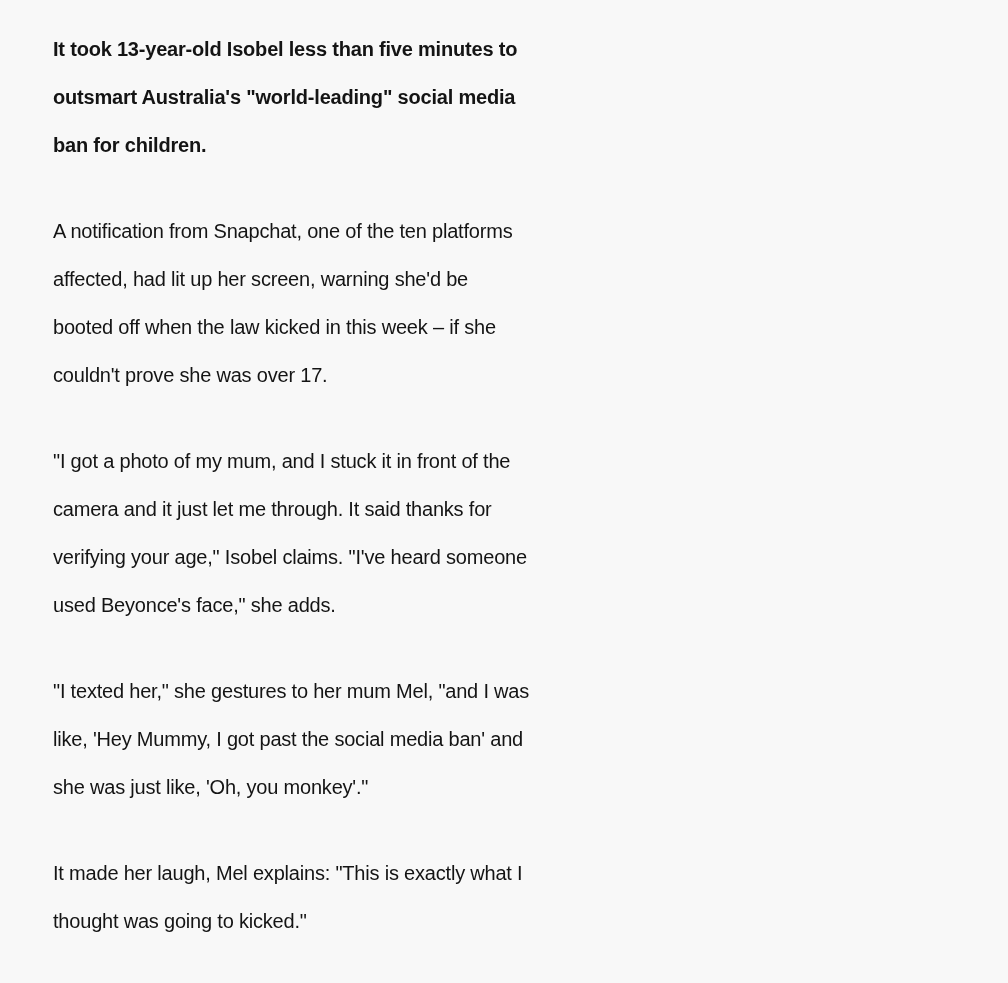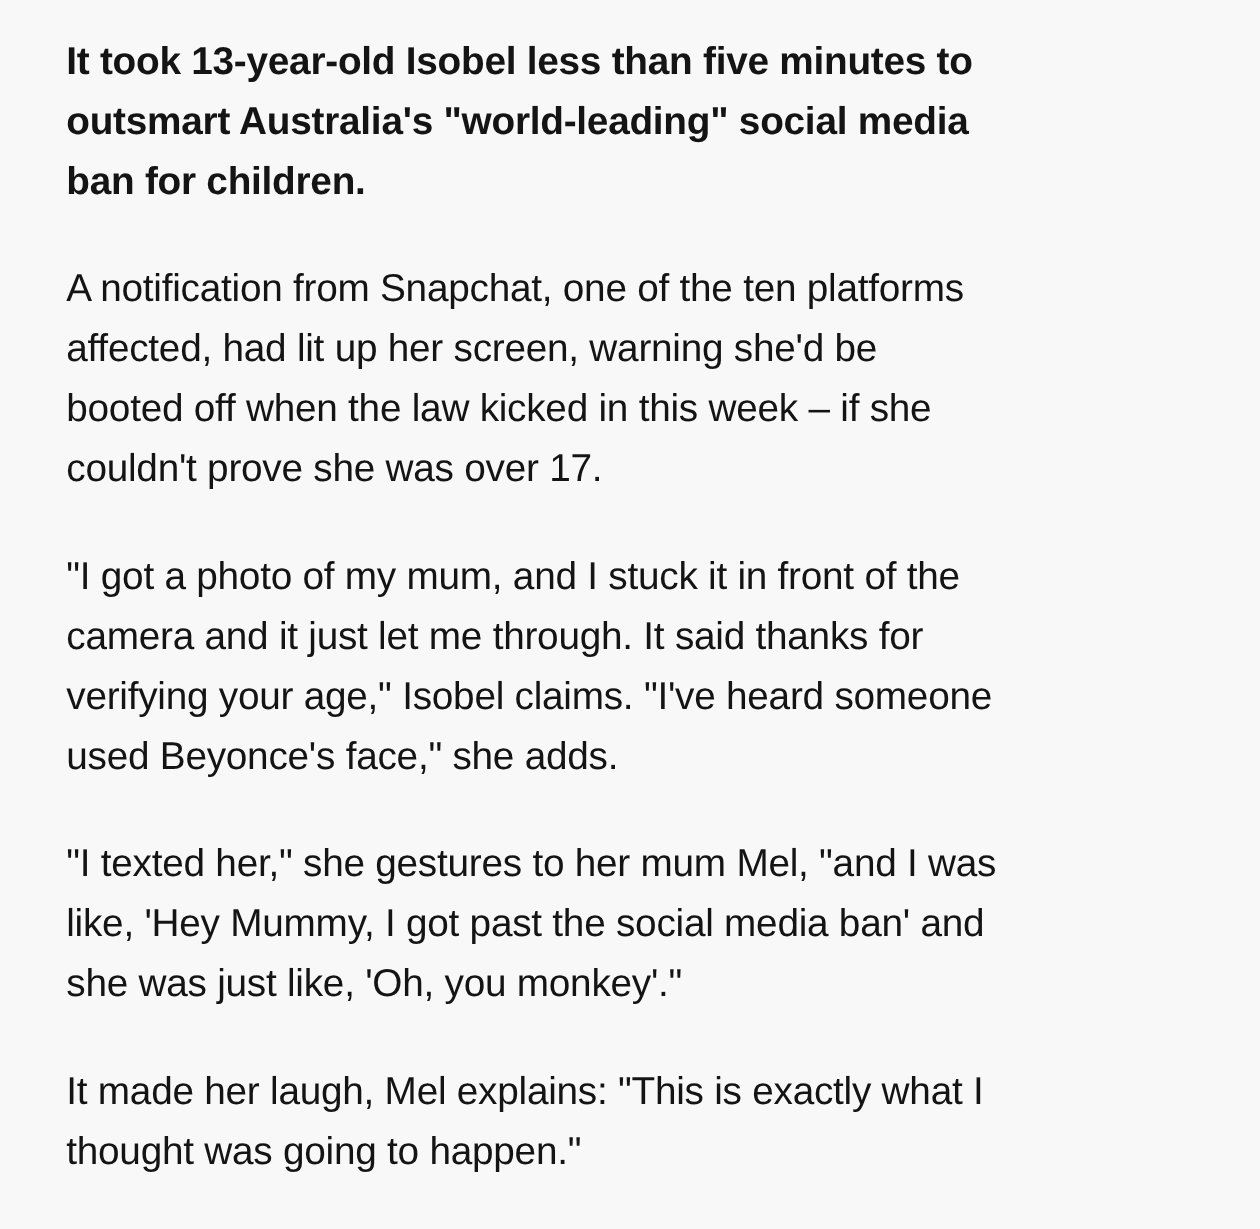--- a/index.html
+++ b/index.html
@@ -19,21 +19,21 @@
     overflow: hidden;
     background: var(--page-bg, #f8f8f8);
   }
   .article-body {
     box-sizing: border-box;
     padding: 25px 40px 30px 53px;
     color: var(--page-fg, #141414);
   }
   .article-body p {
     margin: 0 0 38px 0;
-    font-size: 31px;
+    font-size: 20px;
     line-height: 48px;
     letter-spacing: -0.2px;
     white-space: pre-line; 
   }
   .article-body p.intro {
     font-weight: 700;
   }
   .article-body p:last-child {
     margin-bottom: 0;
   }
@@ -51,15 +51,15 @@
 booted off when the law kicked in this week – if she
 couldn't prove she was over 17.</p>
     <p>"I got a photo of my mum, and I stuck it in front of the
 camera and it just let me through. It said thanks for
 verifying your age," Isobel claims. "I've heard someone
 used Beyonce's face," she adds.</p>
     <p>"I texted her," she gestures to her mum Mel, "and I was
 like, 'Hey Mummy, I got past the social media ban' and
 she was just like, 'Oh, you monkey'."</p>
     <p>It made her laugh, Mel explains: "This is exactly what I
-thought was going to happen."</p>
+thought was going to kicked."</p>
   </main>
 </div>
 
 </body></html>

